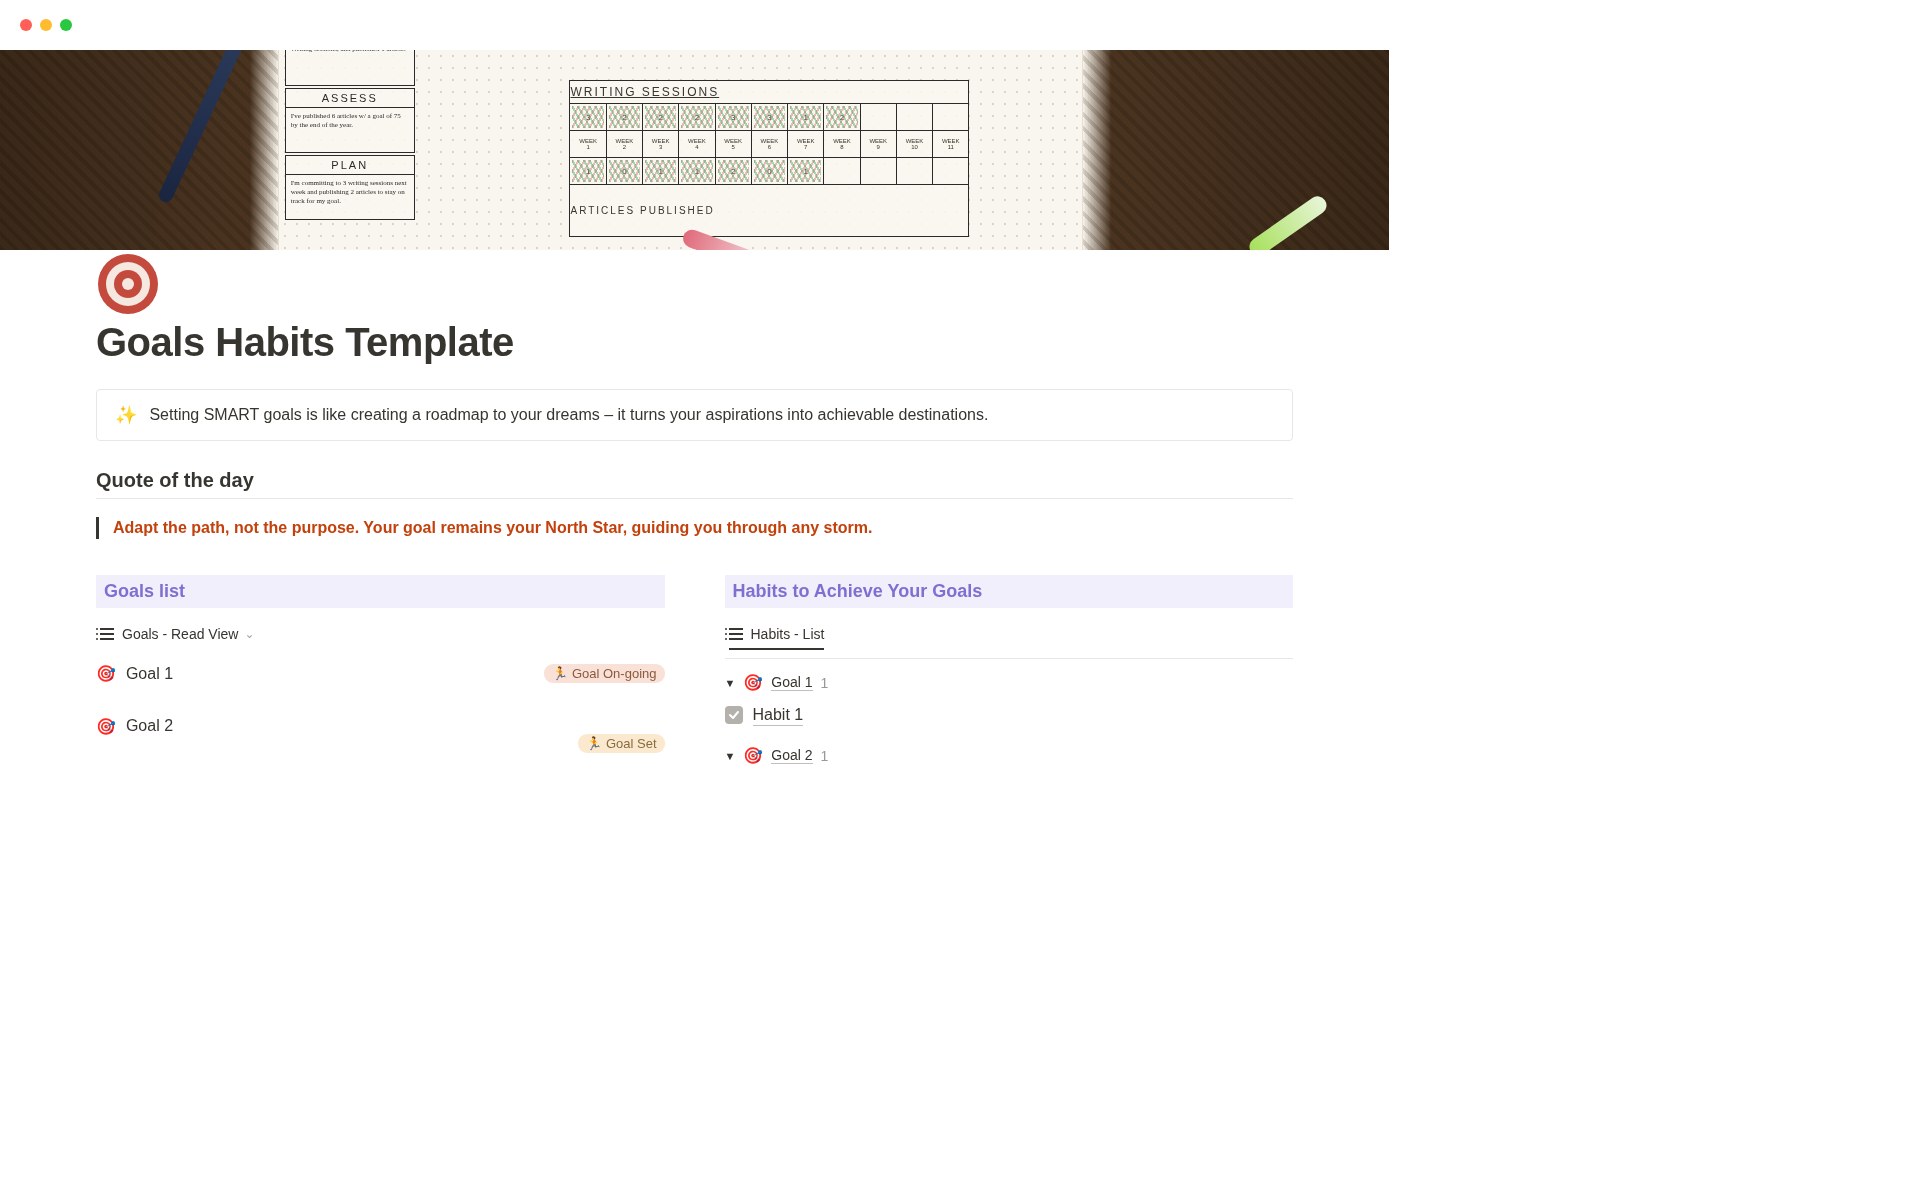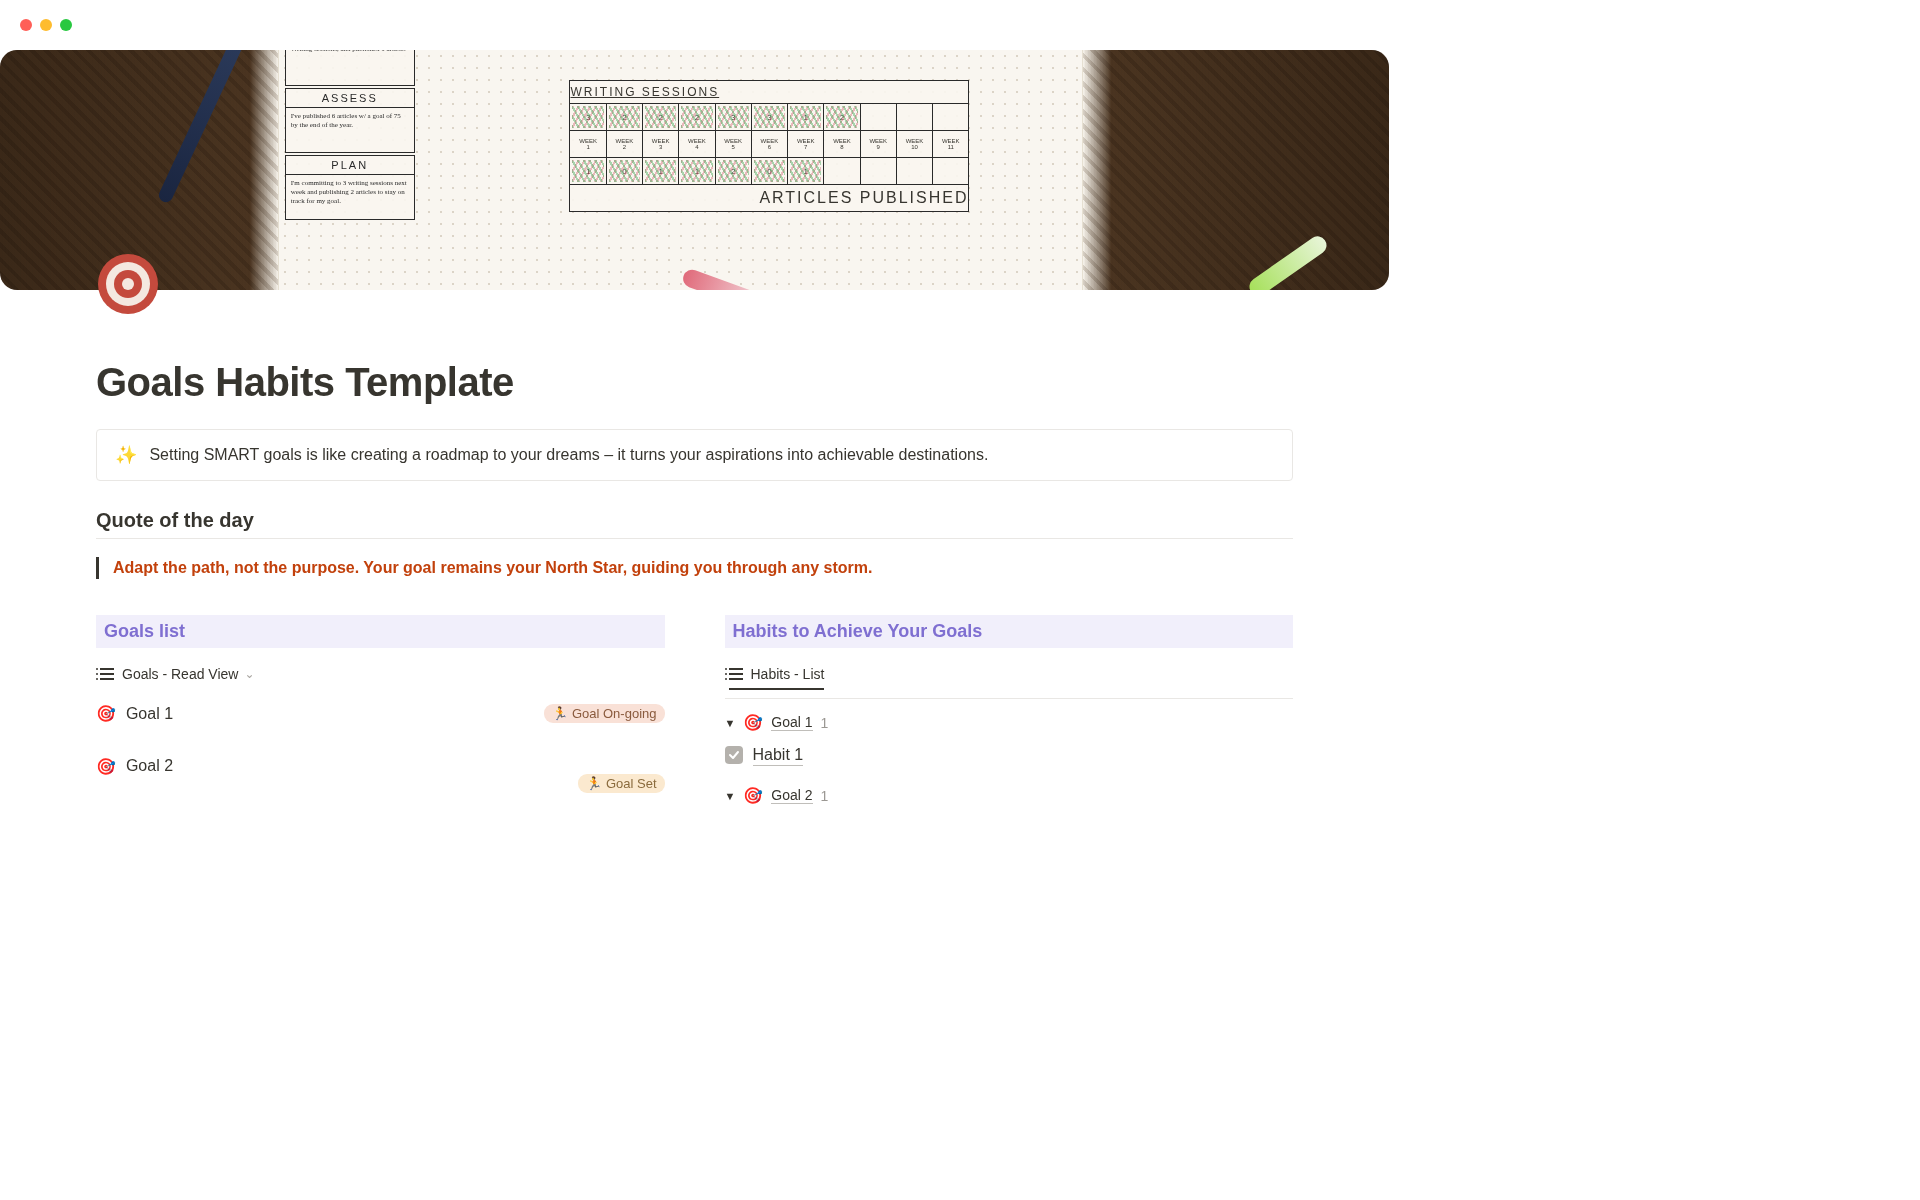--- a/index.html
+++ b/index.html
@@ -22,25 +22,24 @@
   width: 12px;
   height: 12px;
   border-radius: 50%;
 }
 .dot.red { background: #ff5f57; }
 .dot.yellow { background: #febc2e; }
 .dot.green { background: #28c840; }
 
 .cover {
   width: 100%;
-  height: 240px;
+  height: 200px;
   position: relative;
   background: linear-gradient(90deg, #3a2818 0%, #4a3420 18%, #f4f0e8 20%, #f5f1e9 78%, #4a3420 80%, #3a2818 100%);
   overflow: hidden;
-  border-radius: 17px;
 }
 .cover::before {
   content: "";
   position: absolute;
   inset: 0;
   background:
     repeating-linear-gradient(90deg, transparent 0 2px, rgba(60,40,20,0.02) 2px 3px),
     repeating-linear-gradient(45deg, rgba(80,55,30,0.18) 0 4px, transparent 4px 10px);
   mix-blend-mode: multiply;
 }
@@ -115,24 +114,24 @@
 .grid-cell:last-child { border-right: none; }
 .grid-cell.wk { font-size: 6px; line-height: 1; flex-direction: column; }
 .hatch::before {
   content: "";
   position: absolute;
   inset: 2px;
   background: repeating-linear-gradient(60deg, rgba(70,170,90,0.45) 0 2px, transparent 2px 5px),
               repeating-linear-gradient(120deg, rgba(200,70,90,0.35) 0 2px, transparent 2px 5px);
 }
 .grid-footer {
-  text-align: right;
-  font-size: 16px;
+  text-align: left;
+  font-size: 10px;
   letter-spacing: 2px;
-  padding: 4px 0;
+  padding: 20px 0;
   border-top: 1.5px solid #2a2a2a;
 }
 .marker {
   position: absolute;
   width: 90px;
   height: 18px;
   border-radius: 9px;
   transform: rotate(-35deg);
 }
 .marker.g { right: 4%; bottom: 15px; background: linear-gradient(90deg, #a6e05a, #e8f5d9); }

